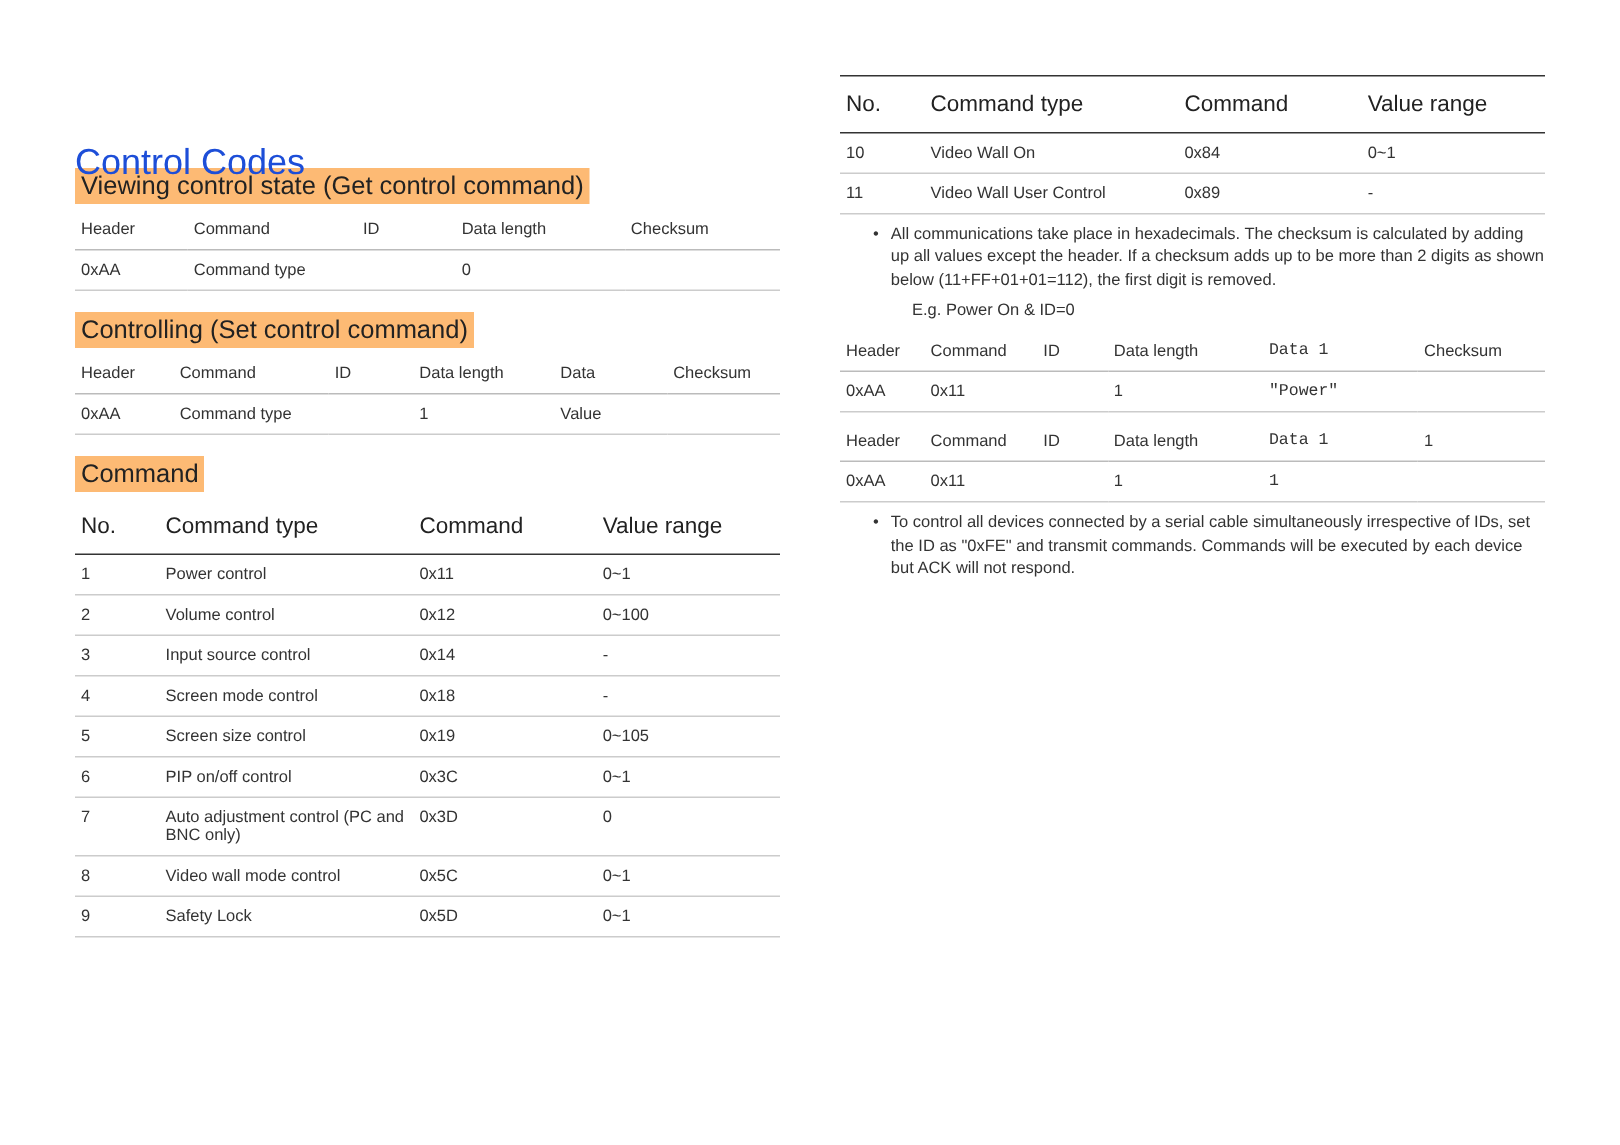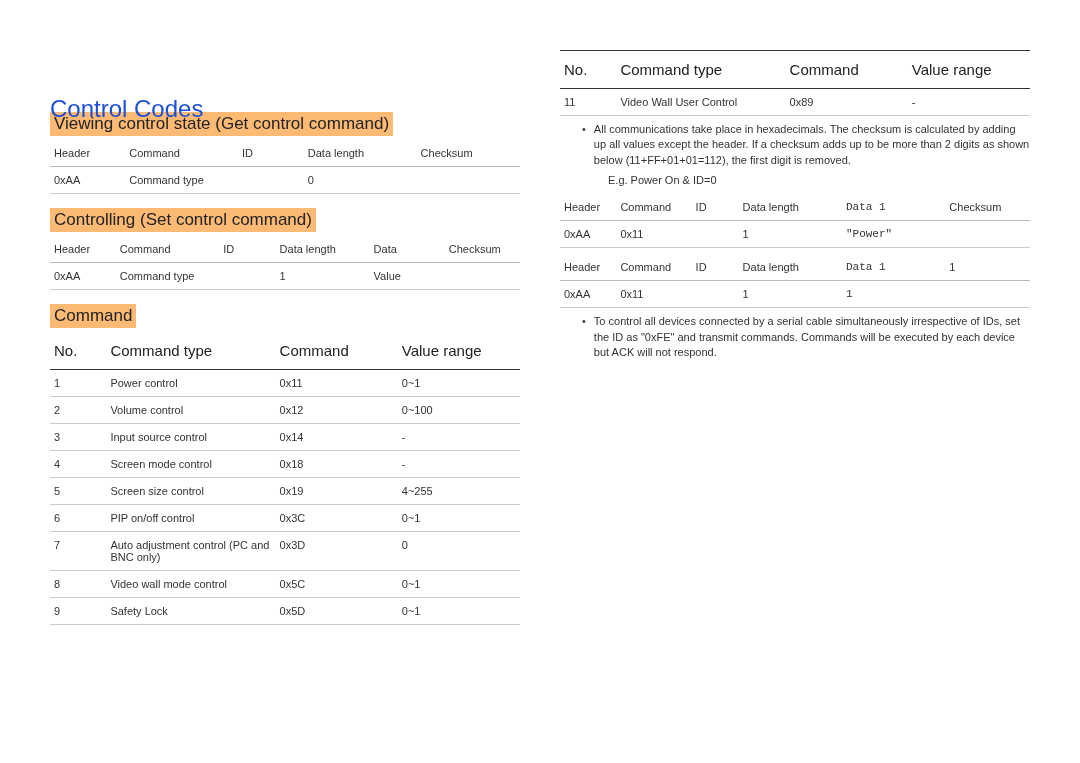--- a/index.html
+++ b/index.html
@@ -163,21 +163,21 @@
           <tr>
             <td>4</td>
             <td>Screen mode control</td>
             <td>0x18</td>
             <td>-</td>
           </tr>
           <tr>
             <td>5</td>
             <td>Screen size control</td>
             <td>0x19</td>
-            <td>4~255</td>
+            <td>0~105</td>
           </tr>
           <tr>
             <td>6</td>
             <td>PIP on/off control</td>
             <td>0x3C</td>
             <td>0~1</td>
           </tr>
           <tr>
             <td>7</td>
             <td>Auto adjustment control (PC and BNC only)</td>
@@ -204,20 +204,26 @@
     <table class="t-cmd">
       <tbody>
           <tr class="big-head big-head-top">
         <th>No.</th>
         <th>Command type</th>
         <th>Command</th>
         <th>Value range</th>
       </tr>
       </tbody>
         <tbody id="cmd-right">
+          <tr>
+            <td>10</td>
+            <td>Video Wall On</td>
+            <td>0x84</td>
+            <td>0~1</td>
+          </tr>
           <tr>
             <td>11</td>
             <td>Video Wall User Control</td>
             <td>0x89</td>
             <td>-</td>
           </tr>
         </tbody>
     </table>
 
     <div class="bullet">

